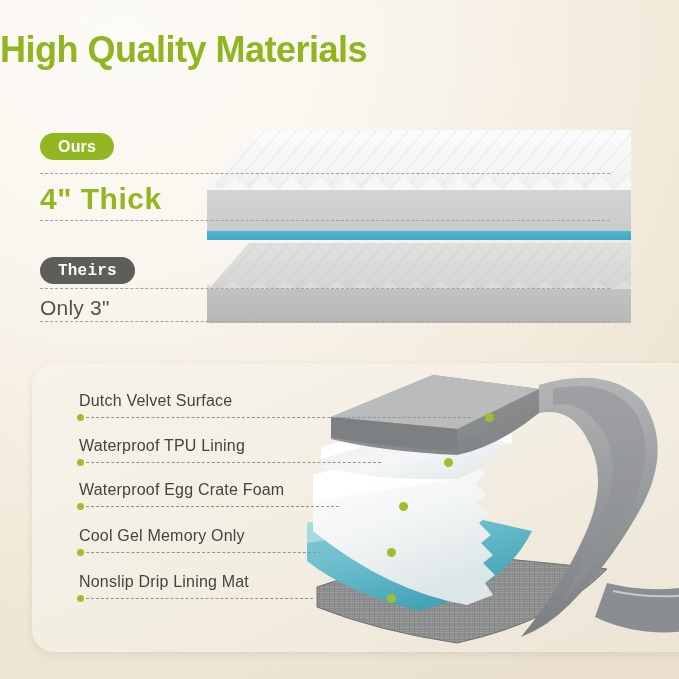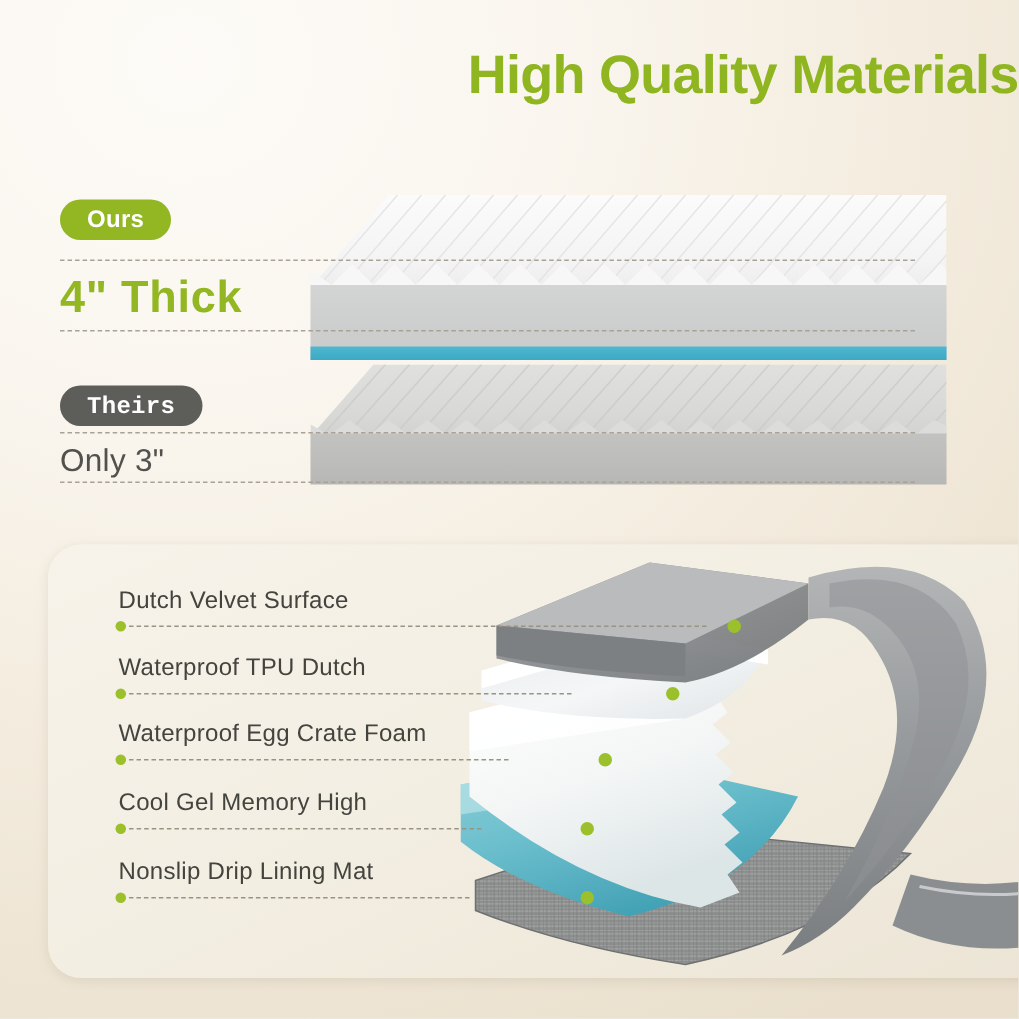--- a/index.html
+++ b/index.html
@@ -22,21 +22,21 @@
       radial-gradient(120% 110% at 18% 6%, #fdfbf7 0%, #faf6ef 30%, #f3ebdd 62%, #e9dfcc 100%);
     overflow: hidden;
   }
 
   
   .title {
     position: absolute;
     top: 26px;
     left: 0;
     width: 679px;
-    text-align: right;
+    text-align: left;
     font-size: 36px;
     font-weight: bold;
     letter-spacing: -0.5px;
     color: #8fb520;
     line-height: 48px;
     white-space: nowrap;
   }
 
   
   .compare {
@@ -398,33 +398,33 @@
       </svg>
     </div>
 
     <div class="feat" style="top:54px;">
       <span class="ftext">Dutch Velvet Surface</span>
       <span class="fline" style="width:390px;"></span>
       <span class="dot left"></span>
     </div>
 
     <div class="feat" style="top:99px;">
-      <span class="ftext">Waterproof TPU Dutch</span>
+      <span class="ftext">Waterproof TPU Lining</span>
       <span class="fline" style="width:300px;"></span>
       <span class="dot left"></span>
     </div>
 
     <div class="feat" style="top:143px;">
       <span class="ftext">Waterproof Egg Crate Foam</span>
       <span class="fline" style="width:258px;"></span>
       <span class="dot left"></span>
     </div>
 
     <div class="feat" style="top:189px;">
-      <span class="ftext">Cool Gel Memory High</span>
+      <span class="ftext">Cool Gel Memory Only</span>
       <span class="fline" style="width:240px;"></span>
       <span class="dot left"></span>
     </div>
 
     <div class="feat" style="top:235px;">
       <span class="ftext">Nonslip Drip Lining Mat</span>
       <span class="fline" style="width:232px;"></span>
       <span class="dot left"></span>
     </div>
 

